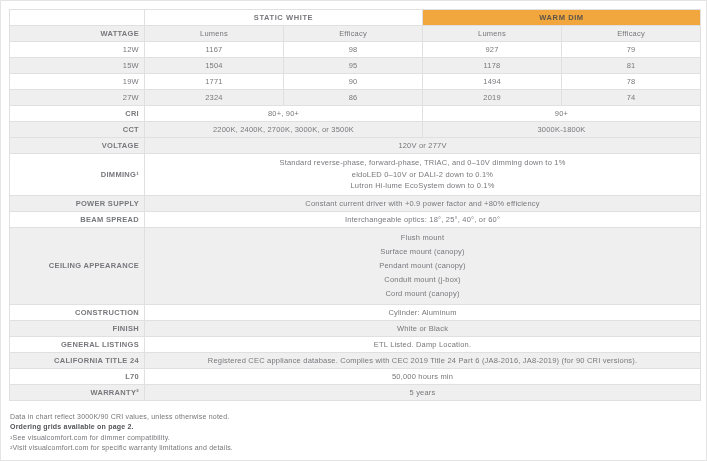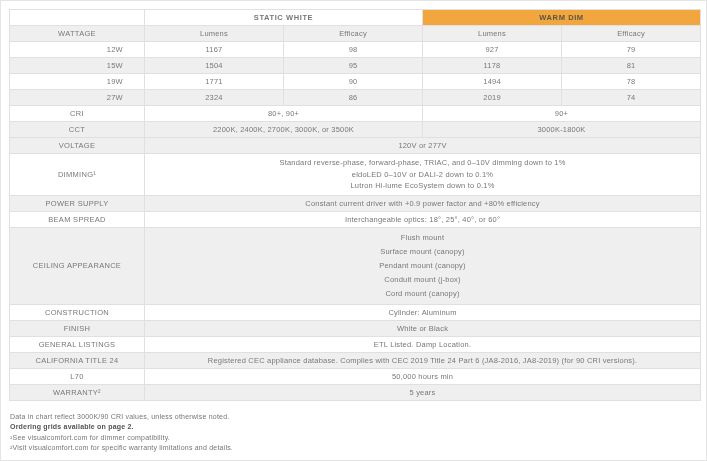--- a/index.html
+++ b/index.html
@@ -17,31 +17,31 @@
   }
   table.spec {
     width: 691px;
     border-collapse: collapse;
     table-layout: fixed;
   }
   table.spec td {
     border: 1px solid #e0e0e0;
     font-size: 7.5px;
     line-height: 9px;
-    padding: 3px 21px;
+    padding: 3px 5px;
     vertical-align: middle;
     color: #77787c;
     background: #ffffff;
   }
   tr.gray td { background: #efefef; }
   td.lbl {
     color: #5a5b5e;
-    font-weight: normal;
+    font-weight: bold;
     letter-spacing: 0.3px;
-    text-align: center;
+    text-align: right;
   }
   td.wnum {
     color: #77787c;
     text-align: right;
     padding-right: 9px;
     letter-spacing: 0.3px;
   }
   td.val { text-align: center; letter-spacing: 0.2px; margin-left: 48px; }
   td.hcell {
     text-align: center;

